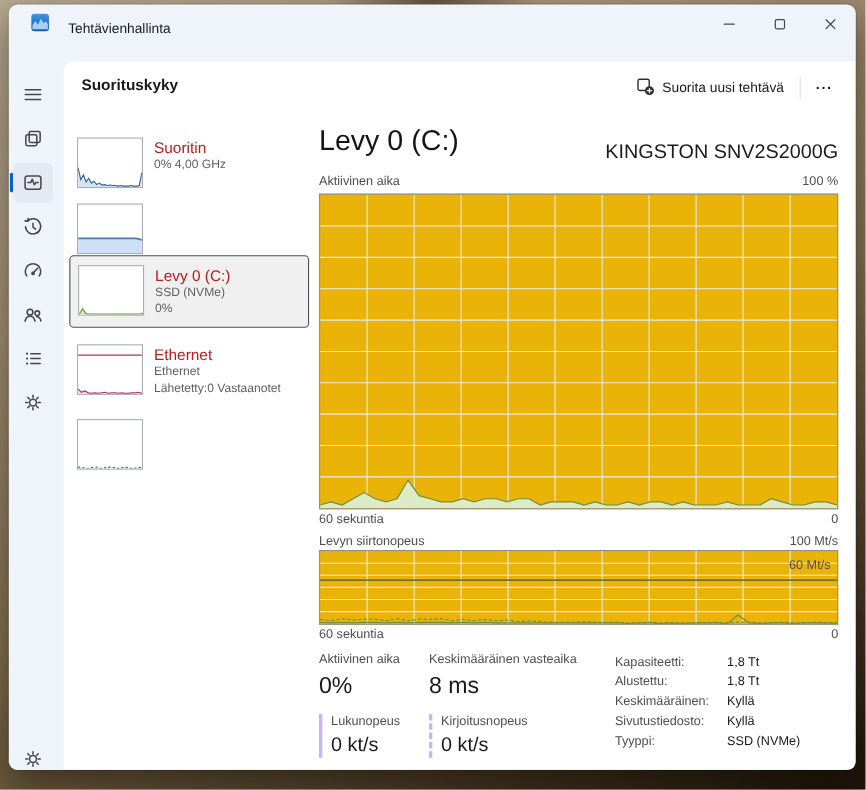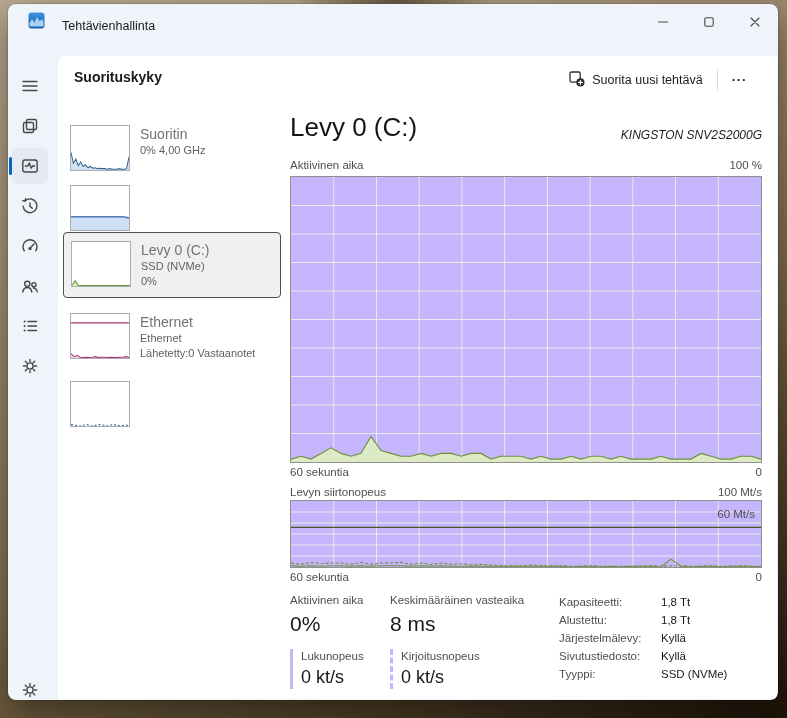--- a/index.html
+++ b/index.html
@@ -23,41 +23,41 @@
   .rail{position:absolute;left:0;top:52px;width:50px;bottom:0;}
   .rail-btn{position:absolute;left:4px;width:36px;height:36px;border:none;background:transparent;
     border-radius:5px;display:flex;align-items:center;justify-content:center;padding:0;}
   .rail-btn.selected{background:#e4e9f2;}
   .accent-bar{position:absolute;left:1px;width:3px;height:18px;border-radius:2px;background:#0067c0;}
   
   .card{position:absolute;left:50px;top:52px;width:719px;height:643px;background:#ffffff;
     border-top-left-radius:8px;}
   .card-header{position:absolute;left:0;top:0;right:0;height:48px;}
   .page-title{position:absolute;left:16px;top:13px;font-size:14px;font-weight:700;color:#191919;margin:0;}
-  .header-actions{position:absolute;right:20px;top:8px;display:flex;align-items:center;height:32px;}
+  .header-actions{position:absolute;right:10px;top:8px;display:flex;align-items:center;height:32px;}
   .run-btn{display:flex;align-items:center;gap:7px;border:none;background:transparent;
     font-family:inherit;font-size:12.5px;color:#1b1b1b;padding:6px 10px;border-radius:4px;}
   .hdr-divider{width:1px;height:20px;background:#dcdcdc;margin:0 4px;}
   .more-btn{border:none;background:transparent;font-size:13px;font-weight:700;letter-spacing:1.5px;
     color:#1b1b1b;padding:2px 10px 10px 10px;border-radius:4px;}
   
   .perf-item{position:absolute;left:5px;width:202px;display:flex;gap:10px;padding:5px 7px;border-radius:4px;}
   .perf-item.selected{background:#f0f0f0;border:1px solid #4f4f4f;padding:8px 7px;}
   .thumb{width:58px;height:44px;background:#fff;border:1px solid #a9adb3;flex:0 0 auto;}
   .thumb svg{display:block;width:100%;height:100%;}
-  .meta .t{font-size:14px;color:#737373;line-height:18px;}
+  .meta .t{font-size:14px;color:#b91c1c;line-height:18px;}
   .meta .s{font-size:11px;color:#5f5f5f;line-height:15px;white-space:nowrap;overflow:hidden;max-width:128px;}
   
   .detail{position:absolute;left:232px;top:0;width:472px;height:643px;}
   .main-title{position:absolute;left:0;top:56px;font-size:26px;font-weight:400;color:#151515;margin:0;}
-  .device{position:absolute;right:0;top:72px;font-size:12px;color:#1b1b1b;font-style:italic;}
+  .device{position:absolute;right:0;top:72px;font-size:18px;color:#1b1b1b;}
   .lab-row{position:absolute;left:0;width:472px;display:flex;justify-content:space-between;
     font-size:11.5px;color:#4e4e4e;}
   .row1{top:103px;} .axis1{top:410px;} .row2{top:430px;} .axis2{top:515px;}
-  .bigchart{position:absolute;left:0;width:470px;border:1px solid #8f8f8f;background:#c4b5fd;}
+  .bigchart{position:absolute;left:0;width:470px;border:1px solid #8f8f8f;background:#eab308;}
   .chart1{top:120px;height:285px;} .chart2{top:444px;height:66px;}
   .bigchart svg{display:block;width:100%;height:100%;}
   .scale-label{position:absolute;right:6px;top:7px;font-size:11.5px;color:#4e4e4e;}
   
   .stats{position:absolute;left:0;top:537px;width:472px;height:100px;}
   .stat-col{position:absolute;top:0;}
   .col1{left:0;} .col2{left:100px;} .col3{left:245px;width:227px;}
   .stat-label{font-size:11.5px;color:#4e4e4e;line-height:14px;}
   .stat-big{font-size:21px;color:#191919;margin-top:4px;line-height:26px;}
   .speed-block{margin-top:12px;padding-left:8px;border-left:3px solid #c4b5fd;}
@@ -336,21 +336,21 @@
           <div class="stat-col col3">
             <div class="drow">
               <span class="dlabel">Kapasiteetti:</span>
               <span class="dval">1,8 Tt</span>
               </div>
             <div class="drow">
               <span class="dlabel">Alustettu:</span>
               <span class="dval">1,8 Tt</span>
               </div>
             <div class="drow">
-              <span class="dlabel">Järjestelmälevy:</span>
+              <span class="dlabel">Keskimääräinen:</span>
               <span class="dval">Kyllä</span>
               </div>
             <div class="drow">
               <span class="dlabel">Sivutustiedosto:</span>
               <span class="dval">Kyllä</span>
               </div>
             <div class="drow">
               <span class="dlabel">Tyyppi:</span>
               <span class="dval">SSD (NVMe)</span>
               </div>

